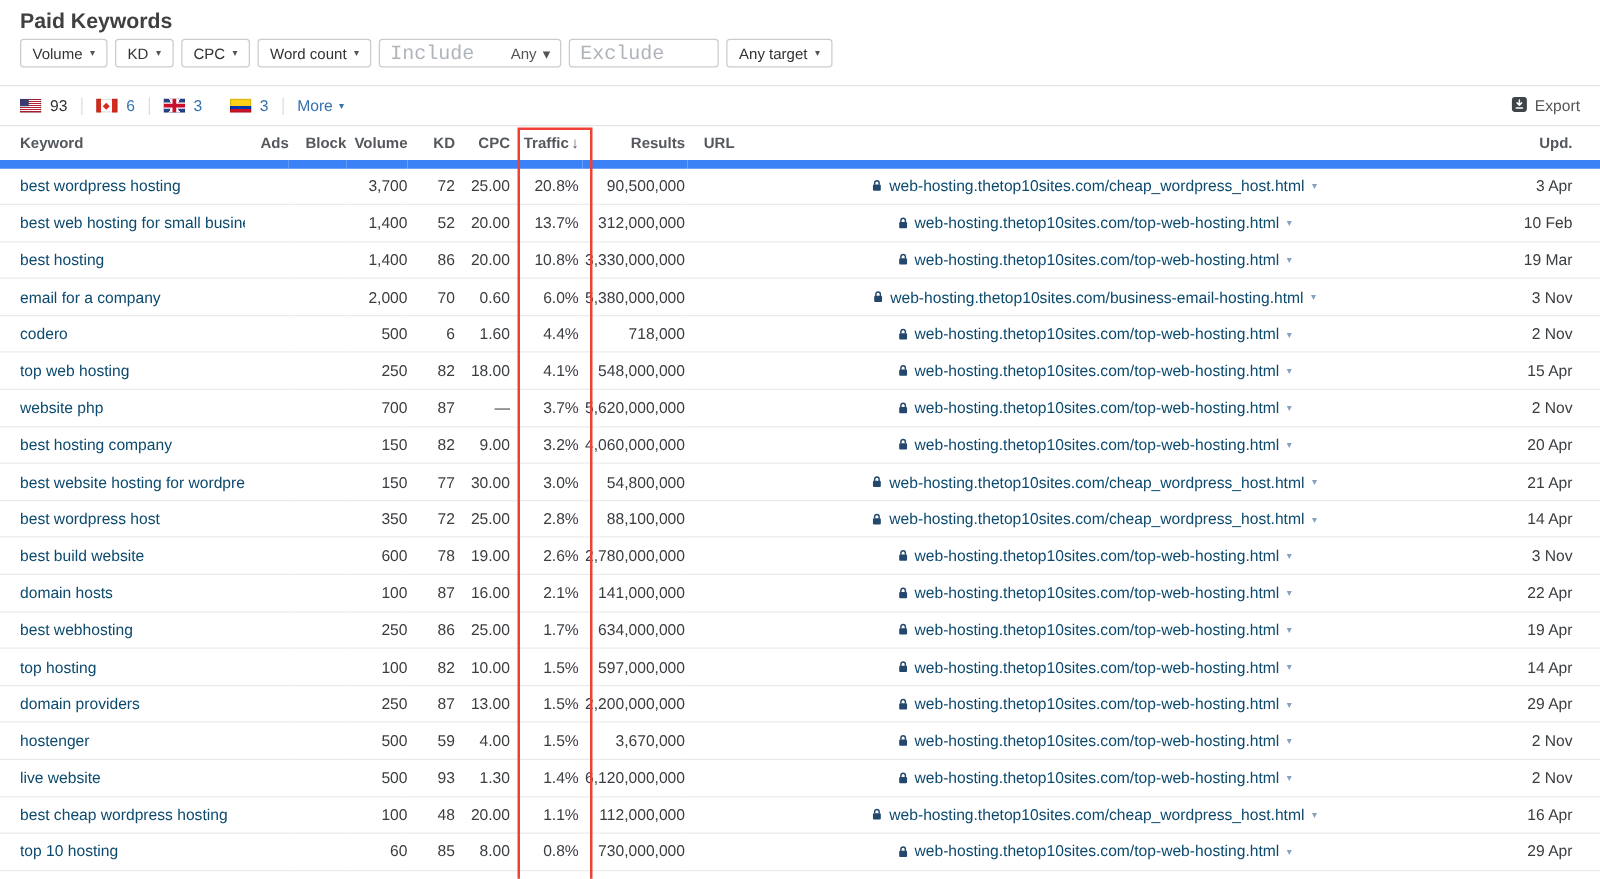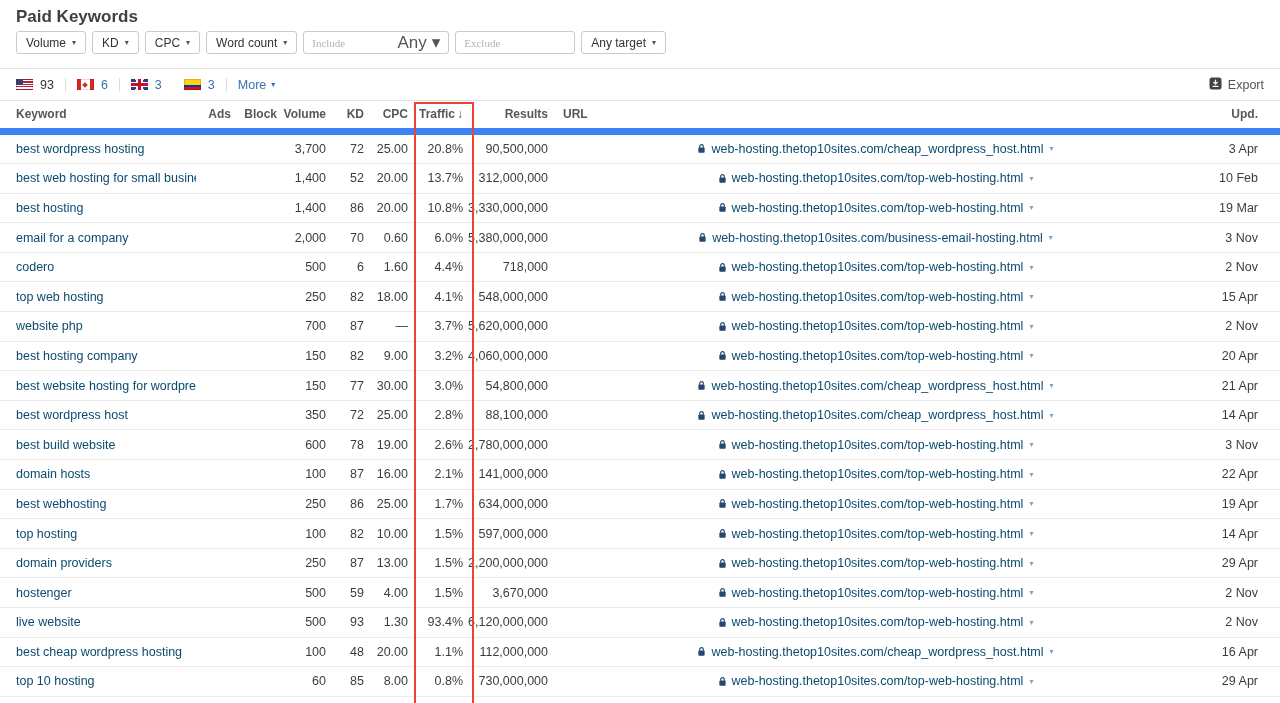--- a/index.html
+++ b/index.html
@@ -10,26 +10,26 @@
   
   .page-header { height:68px; padding:0 16px; }
   .page-title { font-size:17px; font-weight:bold; color:#404040; padding-top:6px; line-height:22px; }
   .filters { display:flex; align-items:center; gap:6px; margin-top:3px; }
   .btn { height:23px; display:inline-flex; align-items:center; gap:6px;
     border:1px solid #c9cccf; border-radius:3px; background:#fff; padding:0 9px;
     font-size:12px; color:#333; cursor:pointer; white-space:nowrap; }
   .btn .caret { font-size:8px; color:#555; line-height:1; }
   .input-box { height:23px; border:1px solid #c9cccf; border-radius:3px;
     display:inline-flex; align-items:center; padding:0 8px; background:#fff; }
-  .input-box input { border:none; outline:none; font-size:11px; color:#6d28d9;
-    flex:1; min-width:0; font-family:Liberation Serif, serif; }
+  .input-box input { border:none; outline:none; font-size:16px; color:#6d28d9;
+    flex:1; min-width:0; font-family:Liberation Mono, monospace; }
   .input-box input::placeholder { color:#aeb4ba; }
   .include-box { width:146px; }
   .exclude-box { width:120px; }
-  .mode { font-size:17px; color:#555; display:inline-flex; align-items:center; gap:5px; cursor:pointer; }
+  .mode { font-size:12px; color:#555; display:inline-flex; align-items:center; gap:5px; cursor:pointer; }
 
   
   .toolbar { height:33px; border-top:1px solid #e4e4e4; border-bottom:1px solid #e4e4e4;
     display:flex; align-items:center; justify-content:space-between; padding:0 16px; }
   .countries { display:flex; align-items:center; }
   .country { display:inline-flex; align-items:center; gap:7px; cursor:pointer; }
   .count { font-size:12.5px; color:#3572b0; }
   .country.active .count { color:#333; }
   .sep { width:1px; height:14px; background:#ddd; margin:0 11px; }
   .gap { width:22px; }
@@ -571,21 +571,21 @@
     <td class="ar col-upd">2 Nov</td>
   </tr>
 
   <tr>
     <td class="al col-kw"><a class="kw-link">live website</a></td>
     <td class="ar col-ads"></td>
     <td class="ar col-block"></td>
     <td class="ar">500</td>
     <td class="ar">93</td>
     <td class="ar">1.30</td>
-    <td class="ar col-traffic">93.4%</td>
+    <td class="ar col-traffic">1.4%</td>
     <td class="ar col-results">6,120,000,000</td>
     <td class="al col-url">
       <span class="url-cell">
         <span class="lock">
           <svg width="9" height="11" viewBox="0 0 10 12">
             <path d="M3 5.2V3.6a2 2 0 0 1 4 0v1.6" stroke="#23476d" stroke-width="1.3" fill="none"></path>
             <rect x="1.5" y="5" width="7" height="5.6" rx="1" fill="#23476d"></rect>
           </svg>
         </span>
         <a class="url-link">web-hosting.thetop10sites.com/top-web-hosting.html</a>

